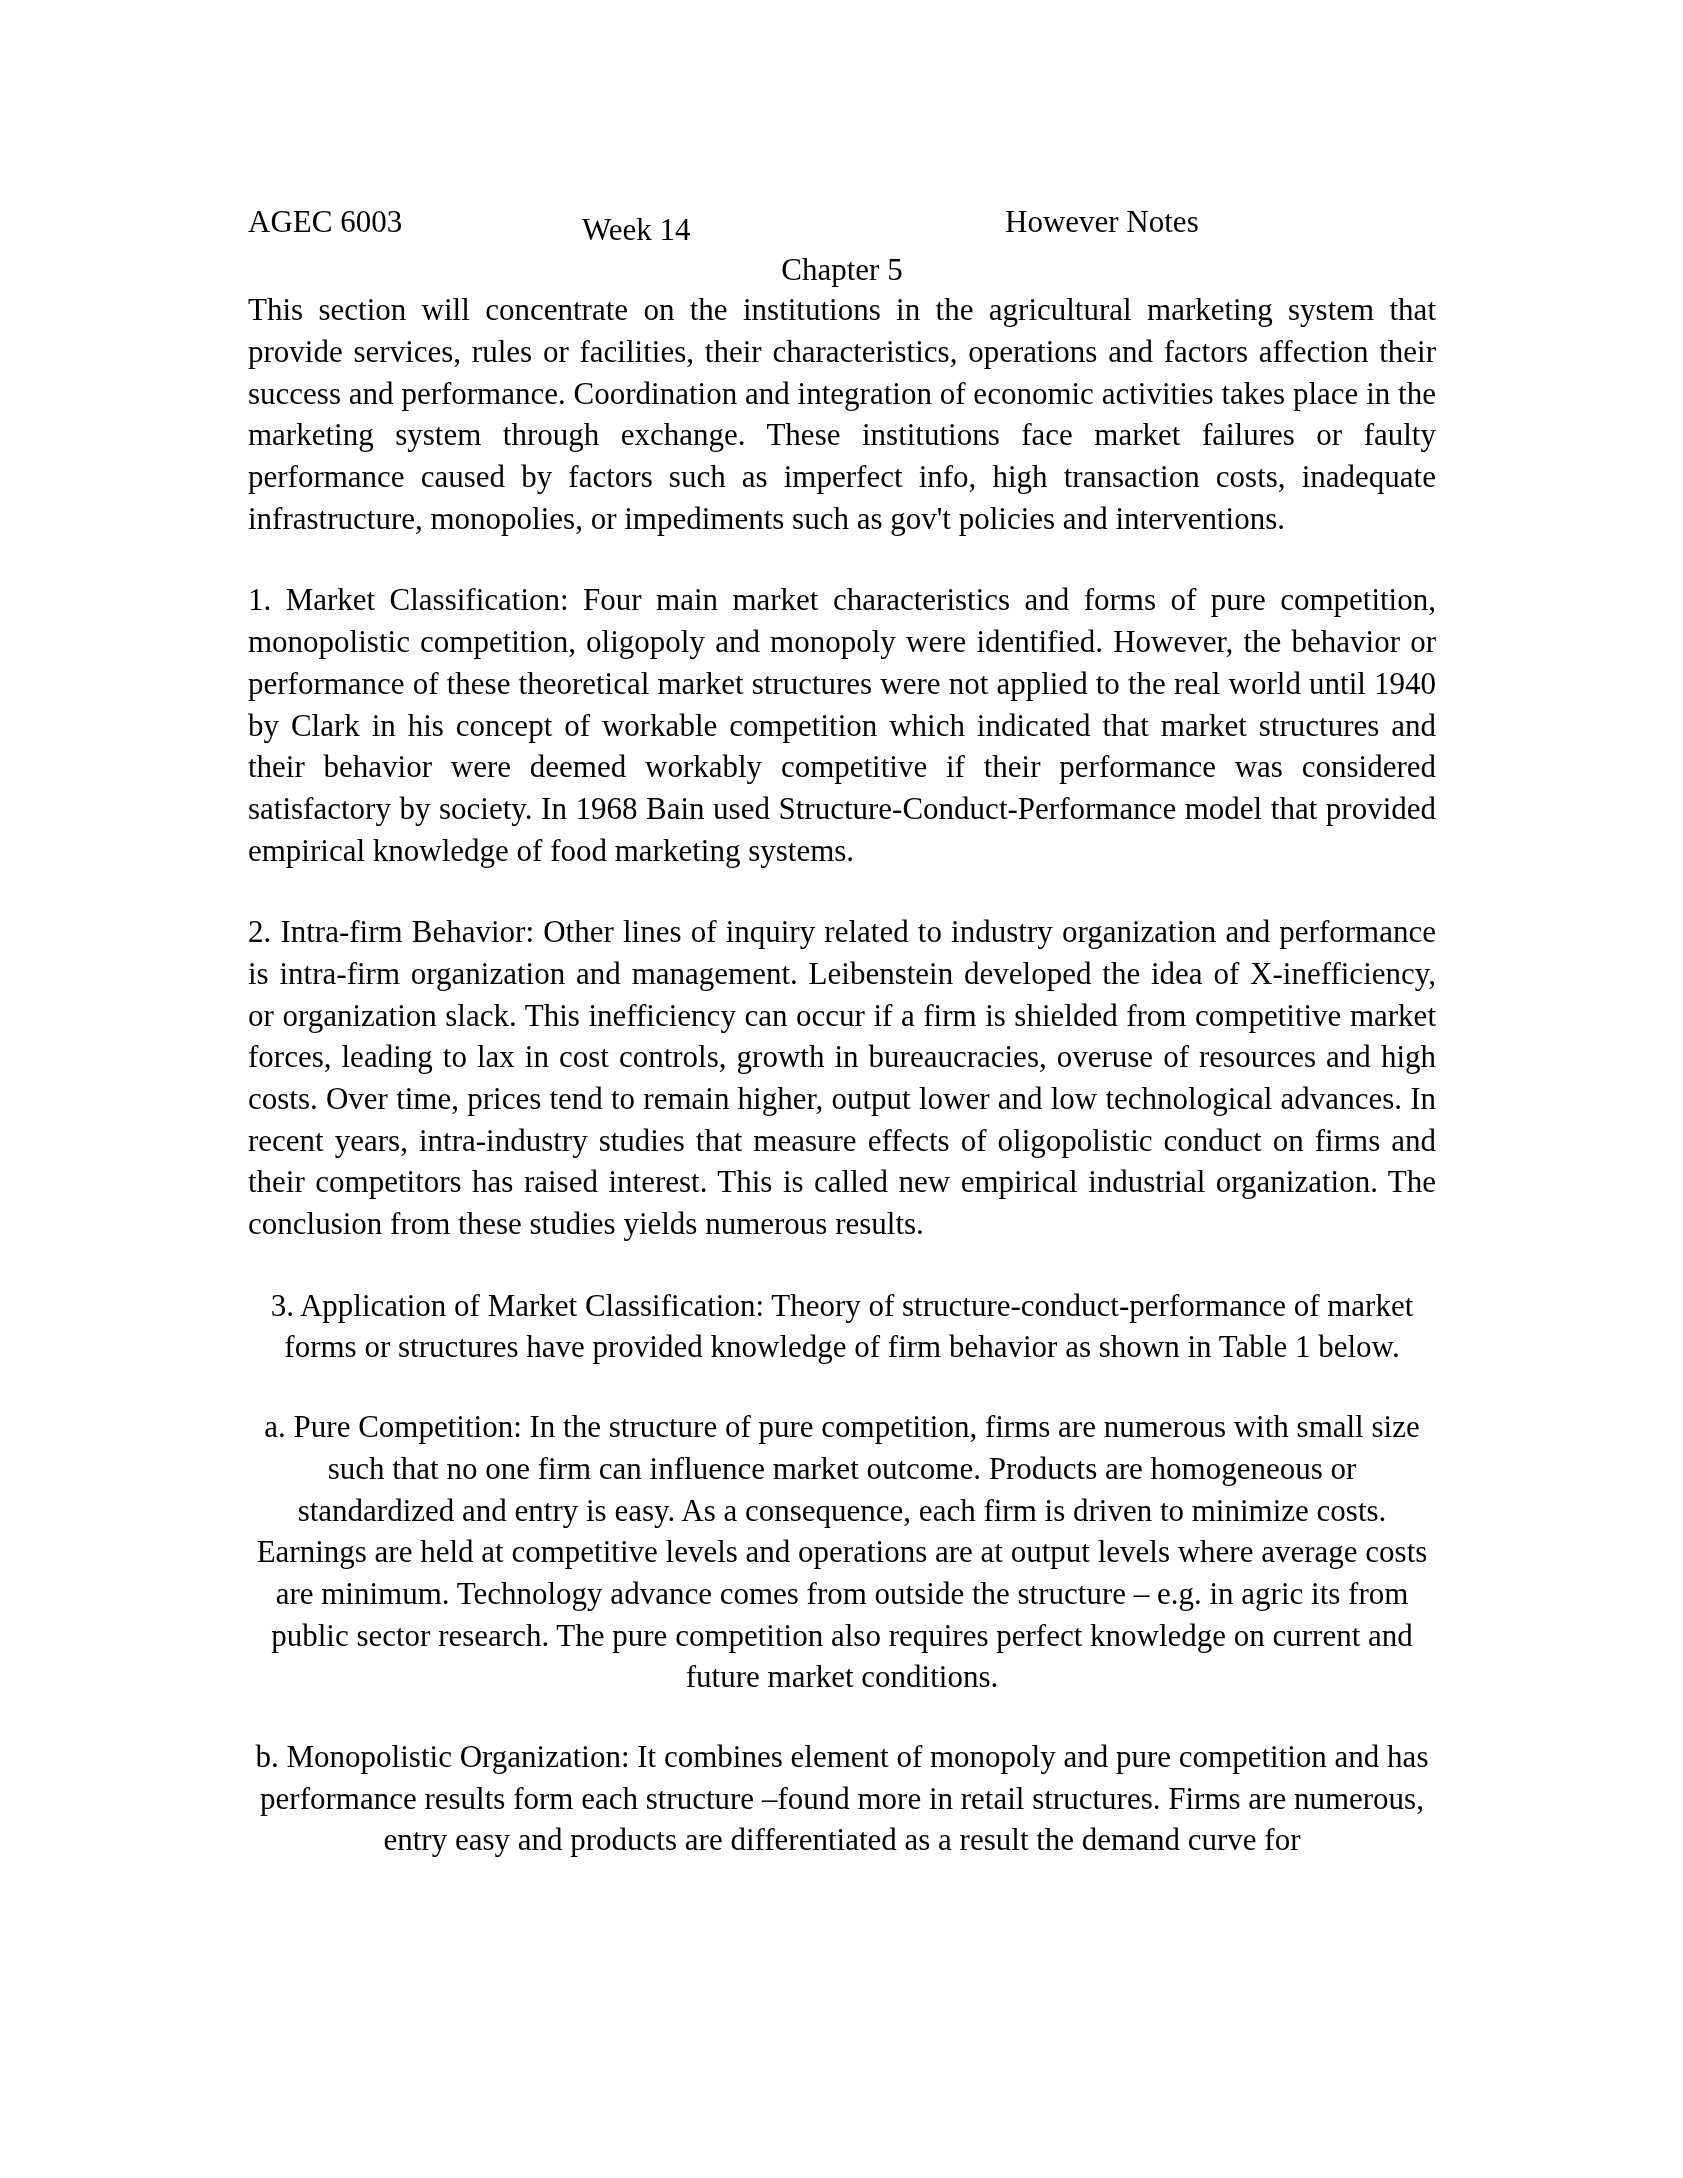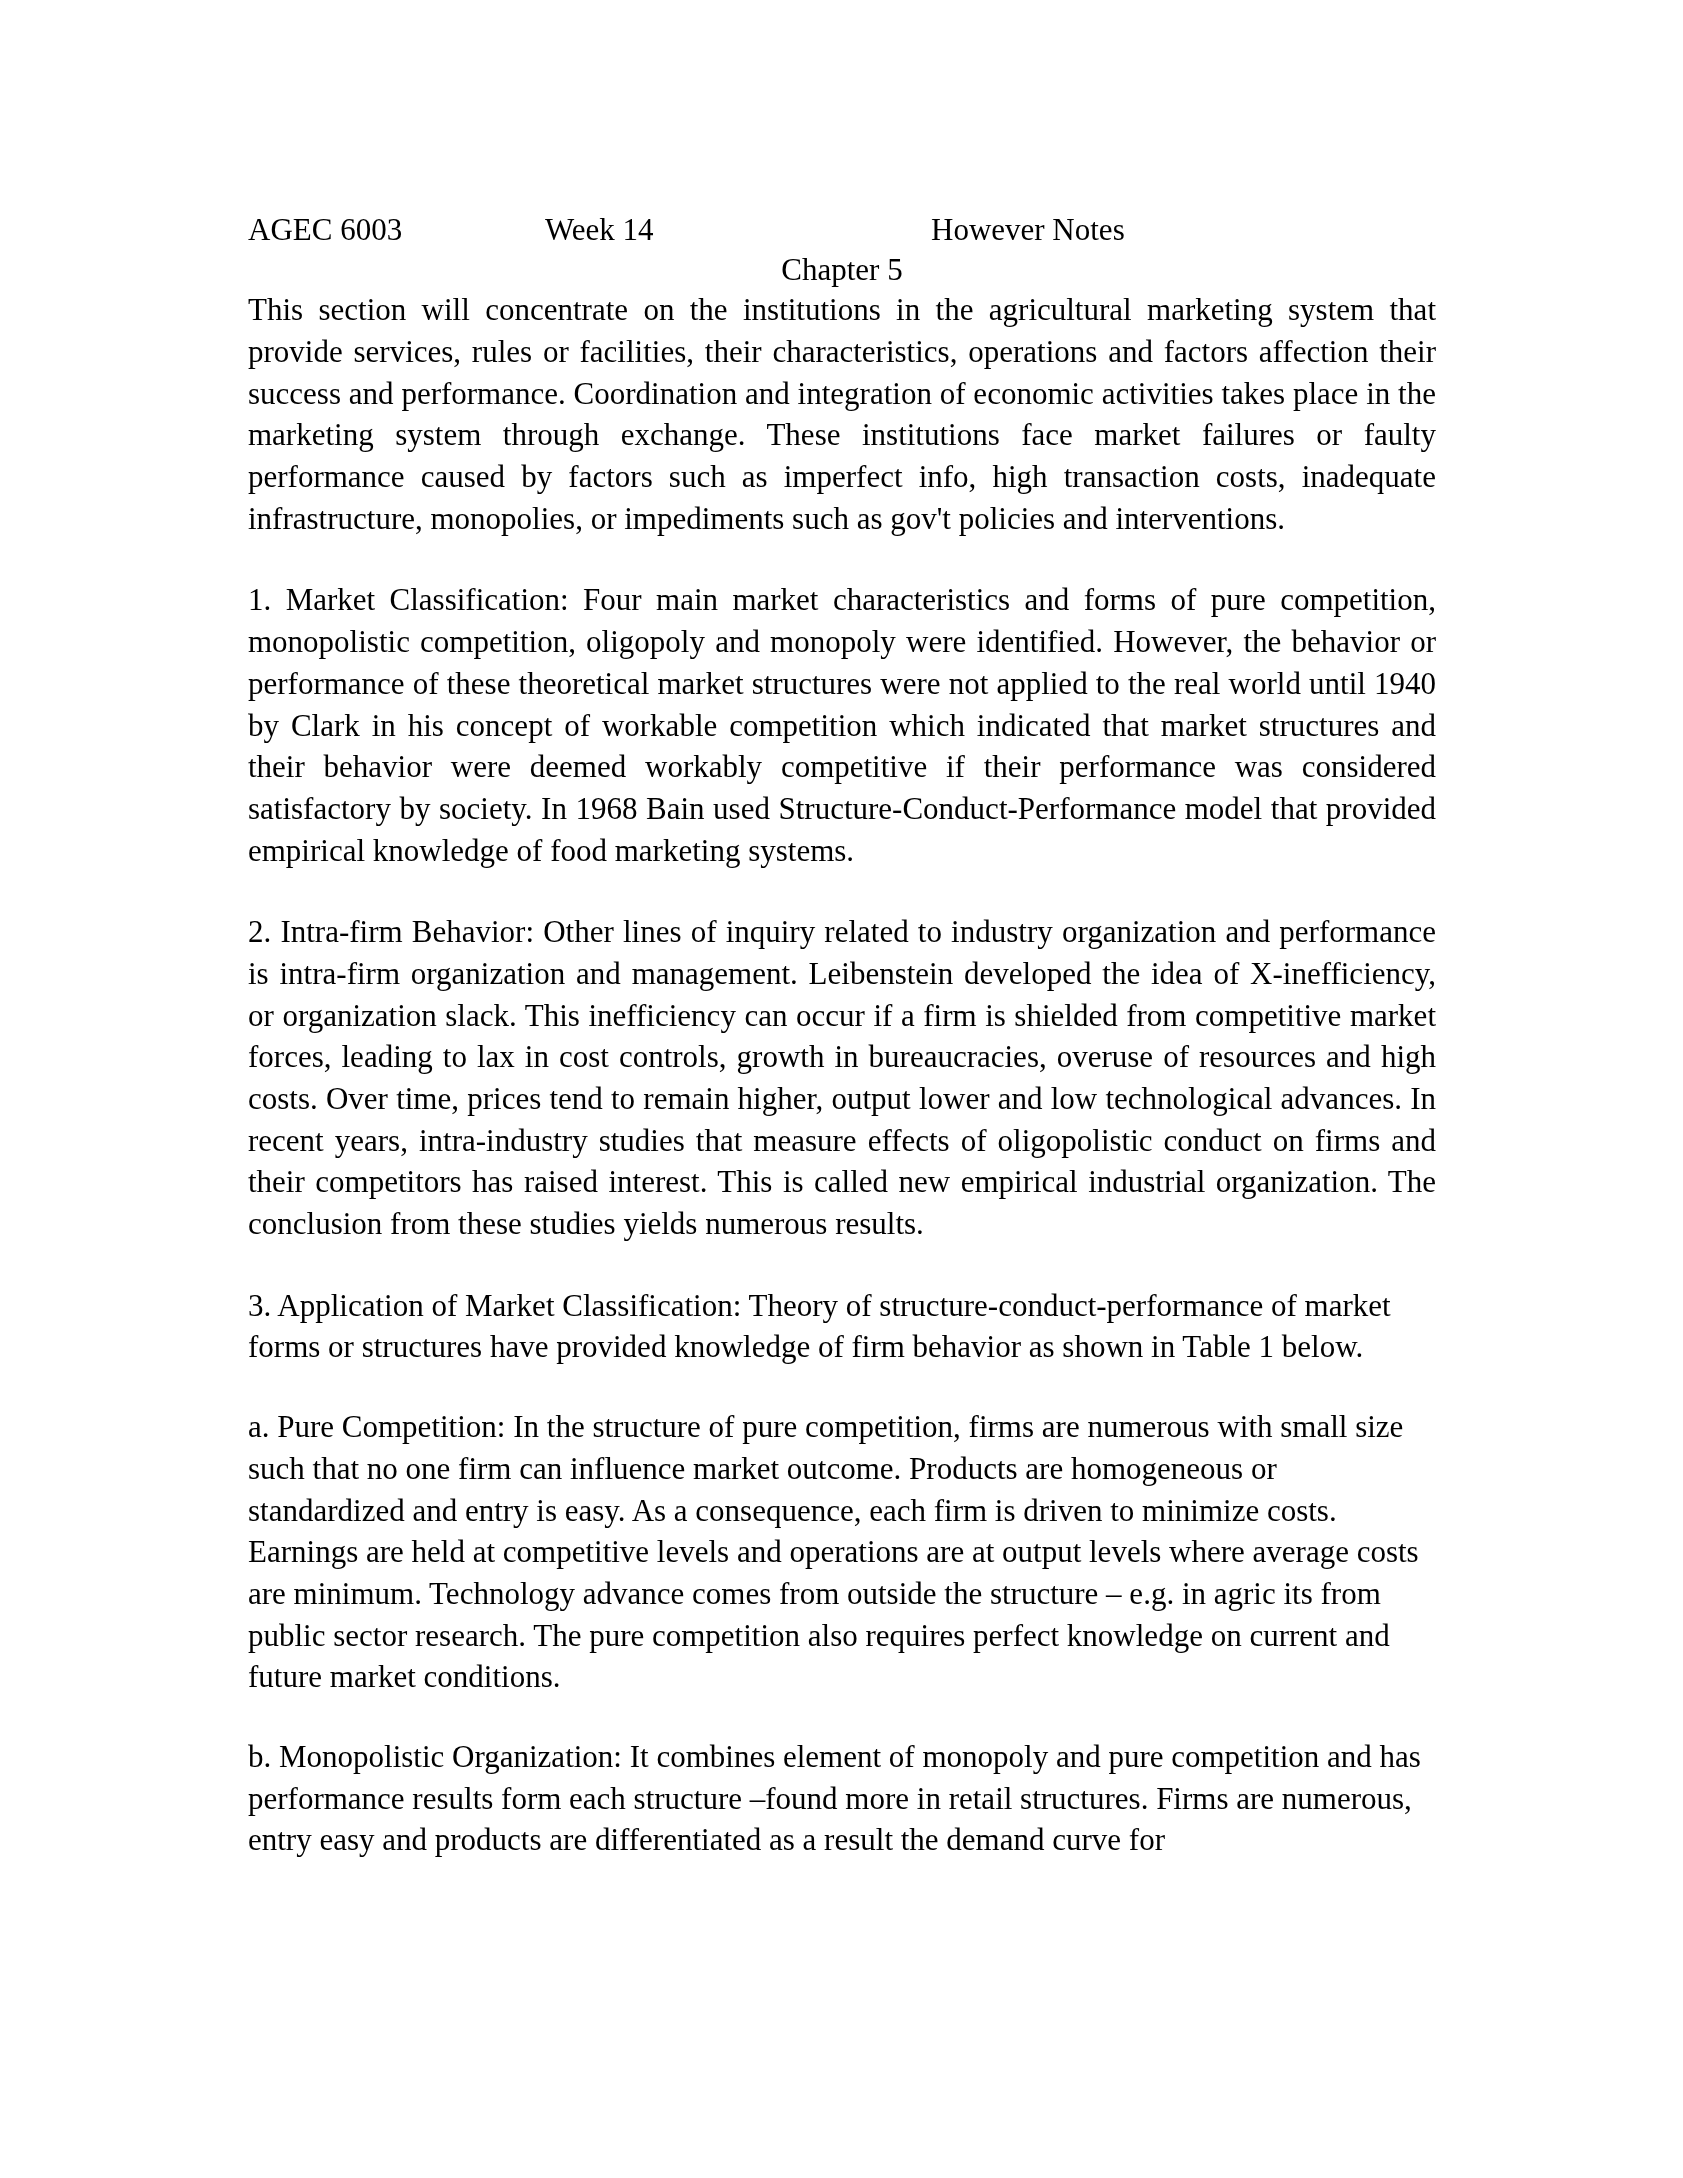--- a/index.html
+++ b/index.html
@@ -28,24 +28,25 @@
   .content {
     position: absolute;
     left: 248px;
     top: 193px;
     width: 1188px;
   }
 
   
   .doc-header {
     display: flex;
-    align-items: flex-end;
+    align-items: center;
     font-size: 31px;
     line-height: 1.28;
     white-space: pre;
+    gap: 37px;
   }
   .doc-header .course  { width: 297px; }
   .doc-header .week    { width: 386px; margin-top: 17px; }
   .doc-header .notes   { flex: 1; }
 
   
   .chapter-line {
     text-align: center;
     font-size: 31px;
     line-height: 1.28;
@@ -60,21 +61,21 @@
   
   p.para {
     margin: 0;
     font-size: 31px;
     line-height: 1.345;
     text-align: justify;
     text-justify: inter-word;
     hyphens: none;
   }
   p.para.left {
-    text-align: left;
+    text-align: center;
   }
   .gap {
     height: 40px;
   }
   .gap-sm {
     height: 38px;
   }
 
   .section-heading {
     text-align: center;

